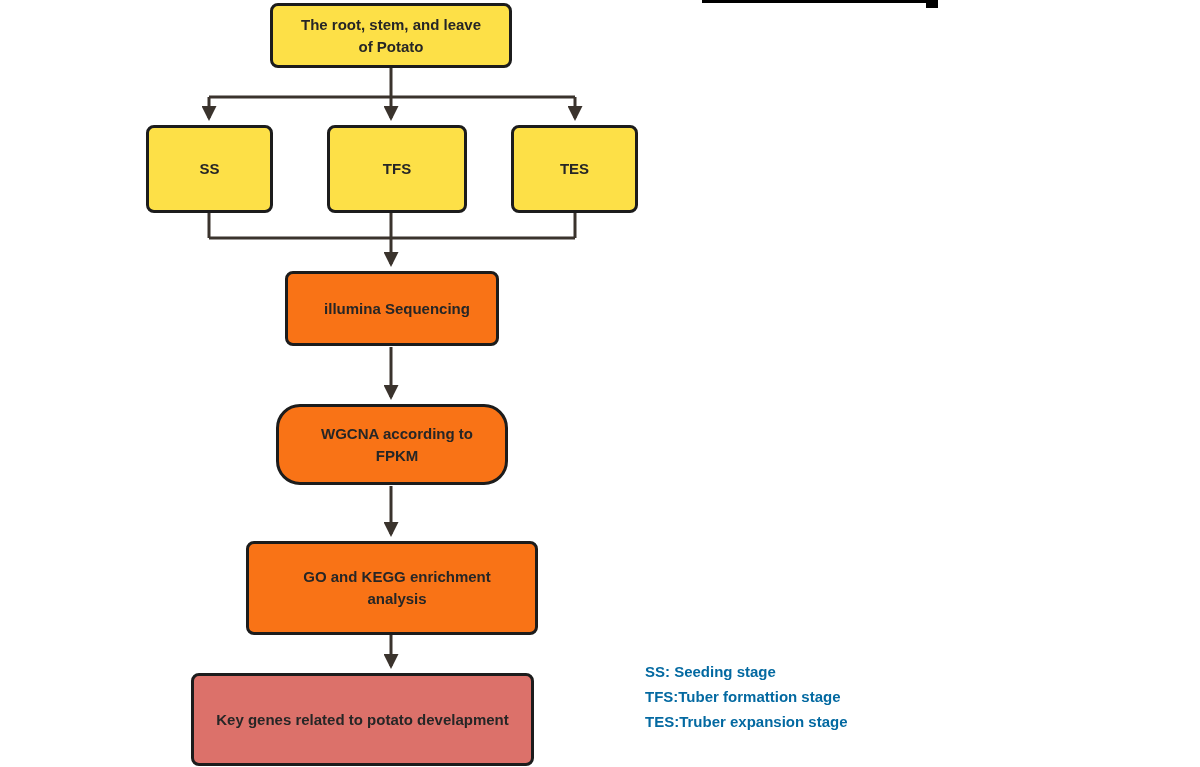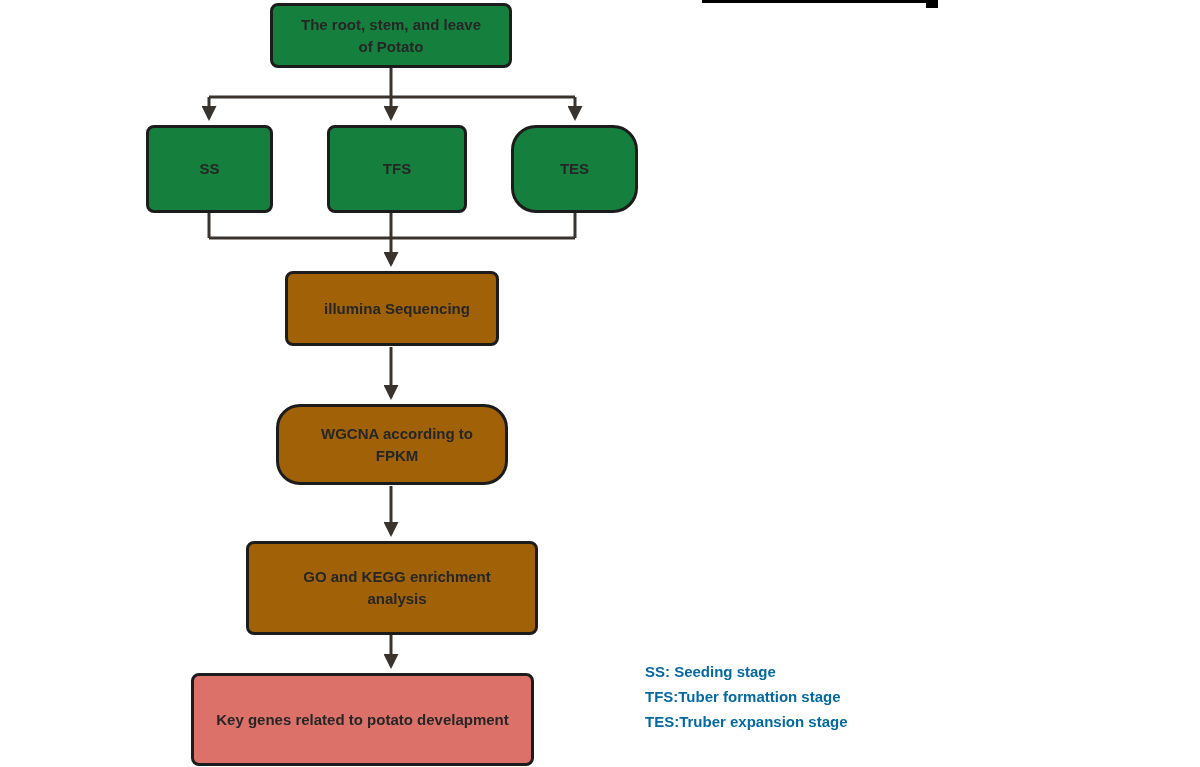--- a/index.html
+++ b/index.html
@@ -32,28 +32,28 @@
     align-items: center;
     justify-content: center;
     text-align: center;
     font-weight: bold;
     font-size: 15px;
     line-height: 1.45;
     color: #262626;
     white-space: pre-line;
     padding: 4px 10px;
   }
-  .stage  { background: #15803d; }
-  .proc   { background: #a16207; padding-left: 20px; }
+  .stage  { background: #fde047; }
+  .proc   { background: #f97316; padding-left: 20px; }
   .result { background: #dc716a; }
 
   .node-source     { left: 270px; top: 3px;   width: 242px; height: 65px; }
   .node-ss         { left: 146px; top: 125px; width: 127px; height: 88px; }
   .node-tfs        { left: 327px; top: 125px; width: 140px; height: 88px; }
-  .node-tes        { left: 511px; top: 125px; width: 127px; height: 88px; border-radius: 25px; }
+  .node-tes        { left: 511px; top: 125px; width: 127px; height: 88px; }
   .node-sequencing { left: 285px; top: 271px; width: 214px; height: 75px; }
   .node-wgcna      { left: 276px; top: 404px; width: 232px; height: 81px; border-radius: 24px; }
   .node-enrichment { left: 246px; top: 541px; width: 292px; height: 94px; }
   .node-result     { left: 191px; top: 673px; width: 343px; height: 93px; }
 
   .legend {
     position: absolute;
     left: 645px;
     top: 659px;
     font-weight: bold;

